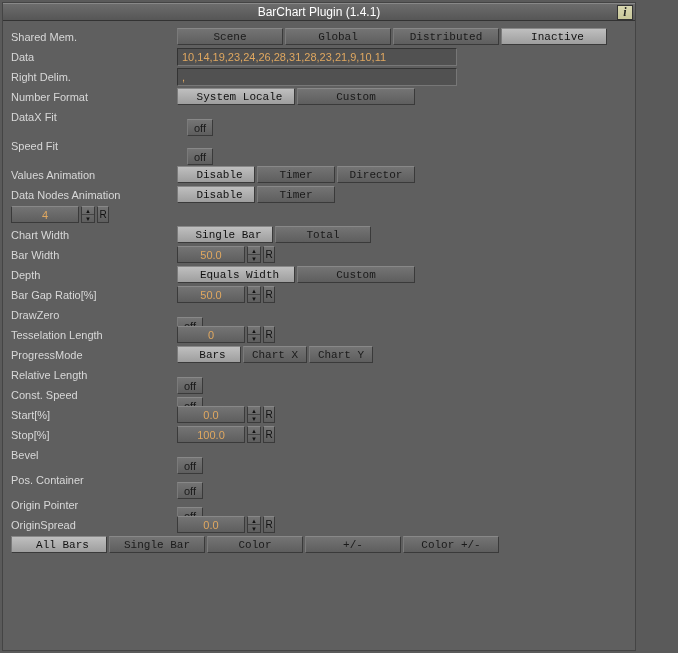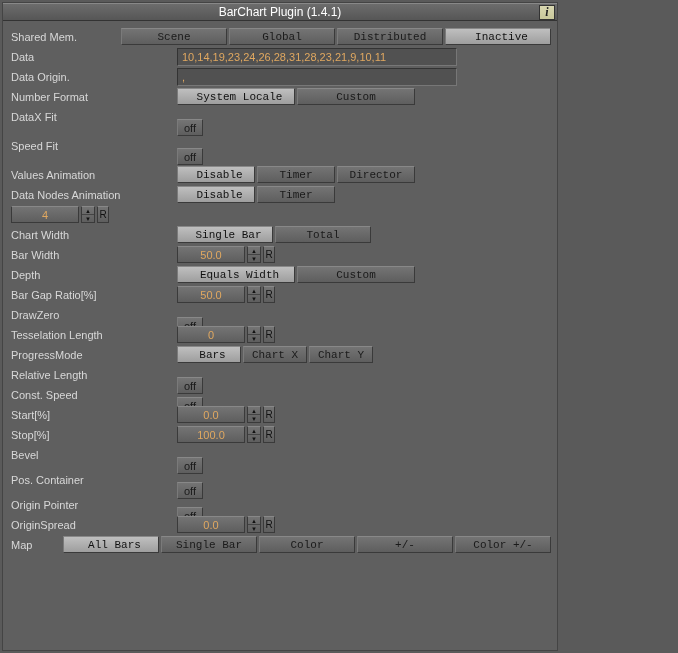--- a/index.html
+++ b/index.html
@@ -6,21 +6,21 @@
 body {
   background: #5a5a5a;
   font-family: Arial, sans-serif;
   font-size: 11px;
   color: #000;
   width: 678px;
   height: 653px;
   overflow: hidden;
 }
 .window {
-  width: 556px;
+  width: 634px;
   height: 649px;
   margin: 2px;
   background: #5f5f5f;
   border: 1px solid #444;
 }
 .titlebar {
   height: 18px;
   background: linear-gradient(#6c6c6c,#565656);
   border-top:1px solid #888;
   border-bottom: 1px solid #333;
@@ -50,21 +50,21 @@
 }
 .content {
   padding: 6px 6px 6px 8px;
 }
 .row {
   display: flex;
   align-items: center;
   height: 19px;
   margin-bottom: 1px;
 }
-.row.gap { margin-bottom: 10px; }
+.row.gap { margin-bottom: 10px; gap: 10px; }
 .row.gap6 { margin-bottom: 6px; }
 .label {
   width: 166px;
   color: #d8d8d8;
   font-size: 11px;
   padding-left: 0;
 }
 .controls {
   display: flex;
   gap: 2px;
@@ -185,21 +185,21 @@
     </div>
 
     <div class="row">
       <div class="label">Data</div>
       <div class="controls">
         <div class="text-field" style="width:280px">10,14,19,23,24,26,28,31,28,23,21,9,10,11</div>
       </div>
     </div>
 
     <div class="row">
-      <div class="label">Data Origin.</div>
+      <div class="label">Right Delim.</div>
       <div class="controls">
         <div class="text-field" style="width:280px">,</div>
       </div>
     </div>
 
     <div class="row">
       <div class="label">Number Format</div>
       <div class="controls">
         <div class="tab-btn sel" style="width:118px">System Locale</div>
         <div class="tab-btn" style="width:118px">Custom</div>
@@ -382,21 +382,20 @@
         <div class="num-field">0.0</div>
         <div class="spinner">
             <div>▲</div>
             <div>▼</div>
           </div>
         <div class="reset">R</div>
       </div>
     </div>
 
     <div class="row">
-      <div class="label">Map</div>
       <div class="controls">
         <div class="tab-btn sel" style="width:96px">All Bars</div>
         <div class="tab-btn" style="width:96px">Single Bar</div>
         <div class="tab-btn" style="width:96px">Color</div>
         <div class="tab-btn" style="width:96px">+/-</div>
         <div class="tab-btn" style="width:96px">Color +/-</div>
       </div>
     </div>
 
   </div>

